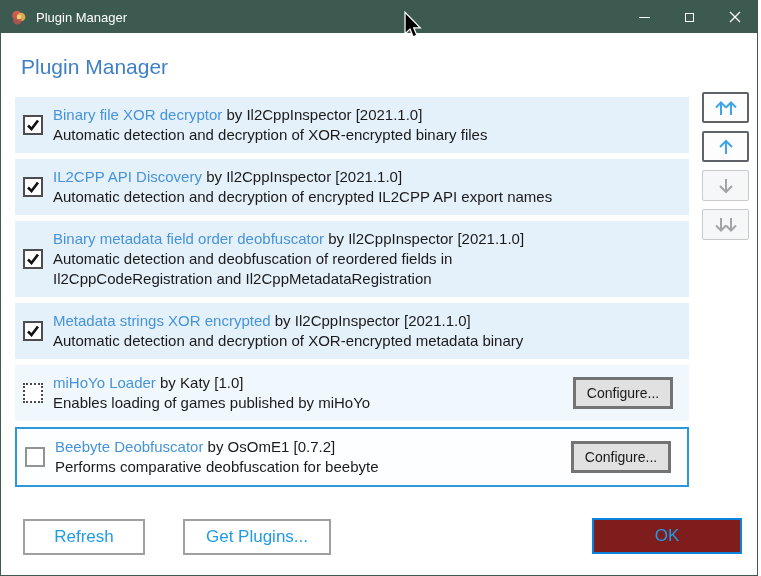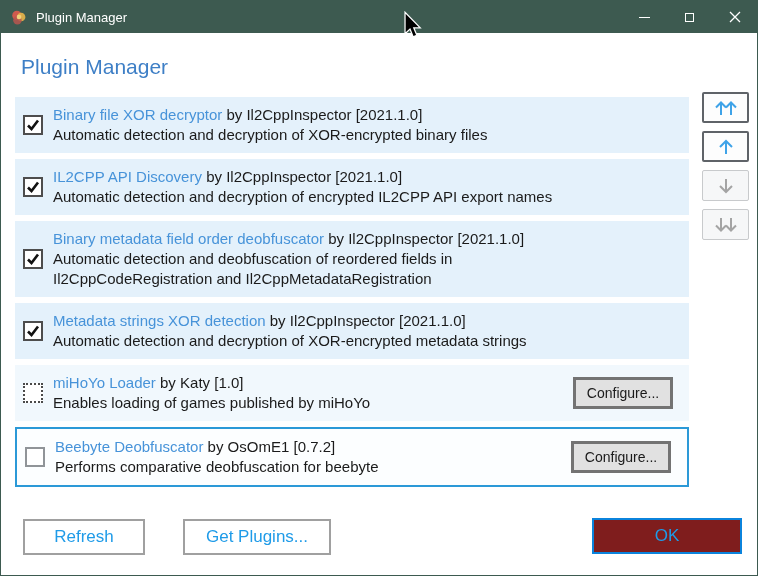--- a/index.html
+++ b/index.html
@@ -143,24 +143,24 @@
     </div>
 
     <div class="plugin-row">
       <span class="checkbox cb-checked">
         <svg width="14" height="14" viewBox="0 0 14 14">
           <path d="M2 7.5 L5.5 11 L12 2.5" fill="none" stroke="#111" stroke-width="2.6"></path>
         </svg>
       </span>
       <span class="plugin-text">
         <span class="line1">
-          <span class="plugin-name">Metadata strings XOR detection</span>
-          <span class="byline"> by Il2CppInspector [2021.1.0]</span>
-        </span>
-        <span class="desc"><div>Automatic detection and decryption of XOR-encrypted metadata strings</div></span>
+          <span class="plugin-name">Metadata strings XOR encrypted</span>
+          <span class="byline"> by Il2CppInspector [2021.1.0]</span>
+        </span>
+        <span class="desc"><div>Automatic detection and decryption of XOR-encrypted metadata binary</div></span>
       </span>
 
     </div>
 
     <div class="plugin-row light">
       <span class="checkbox cb-indeterminate">
         
       </span>
       <span class="plugin-text">
         <span class="line1">

